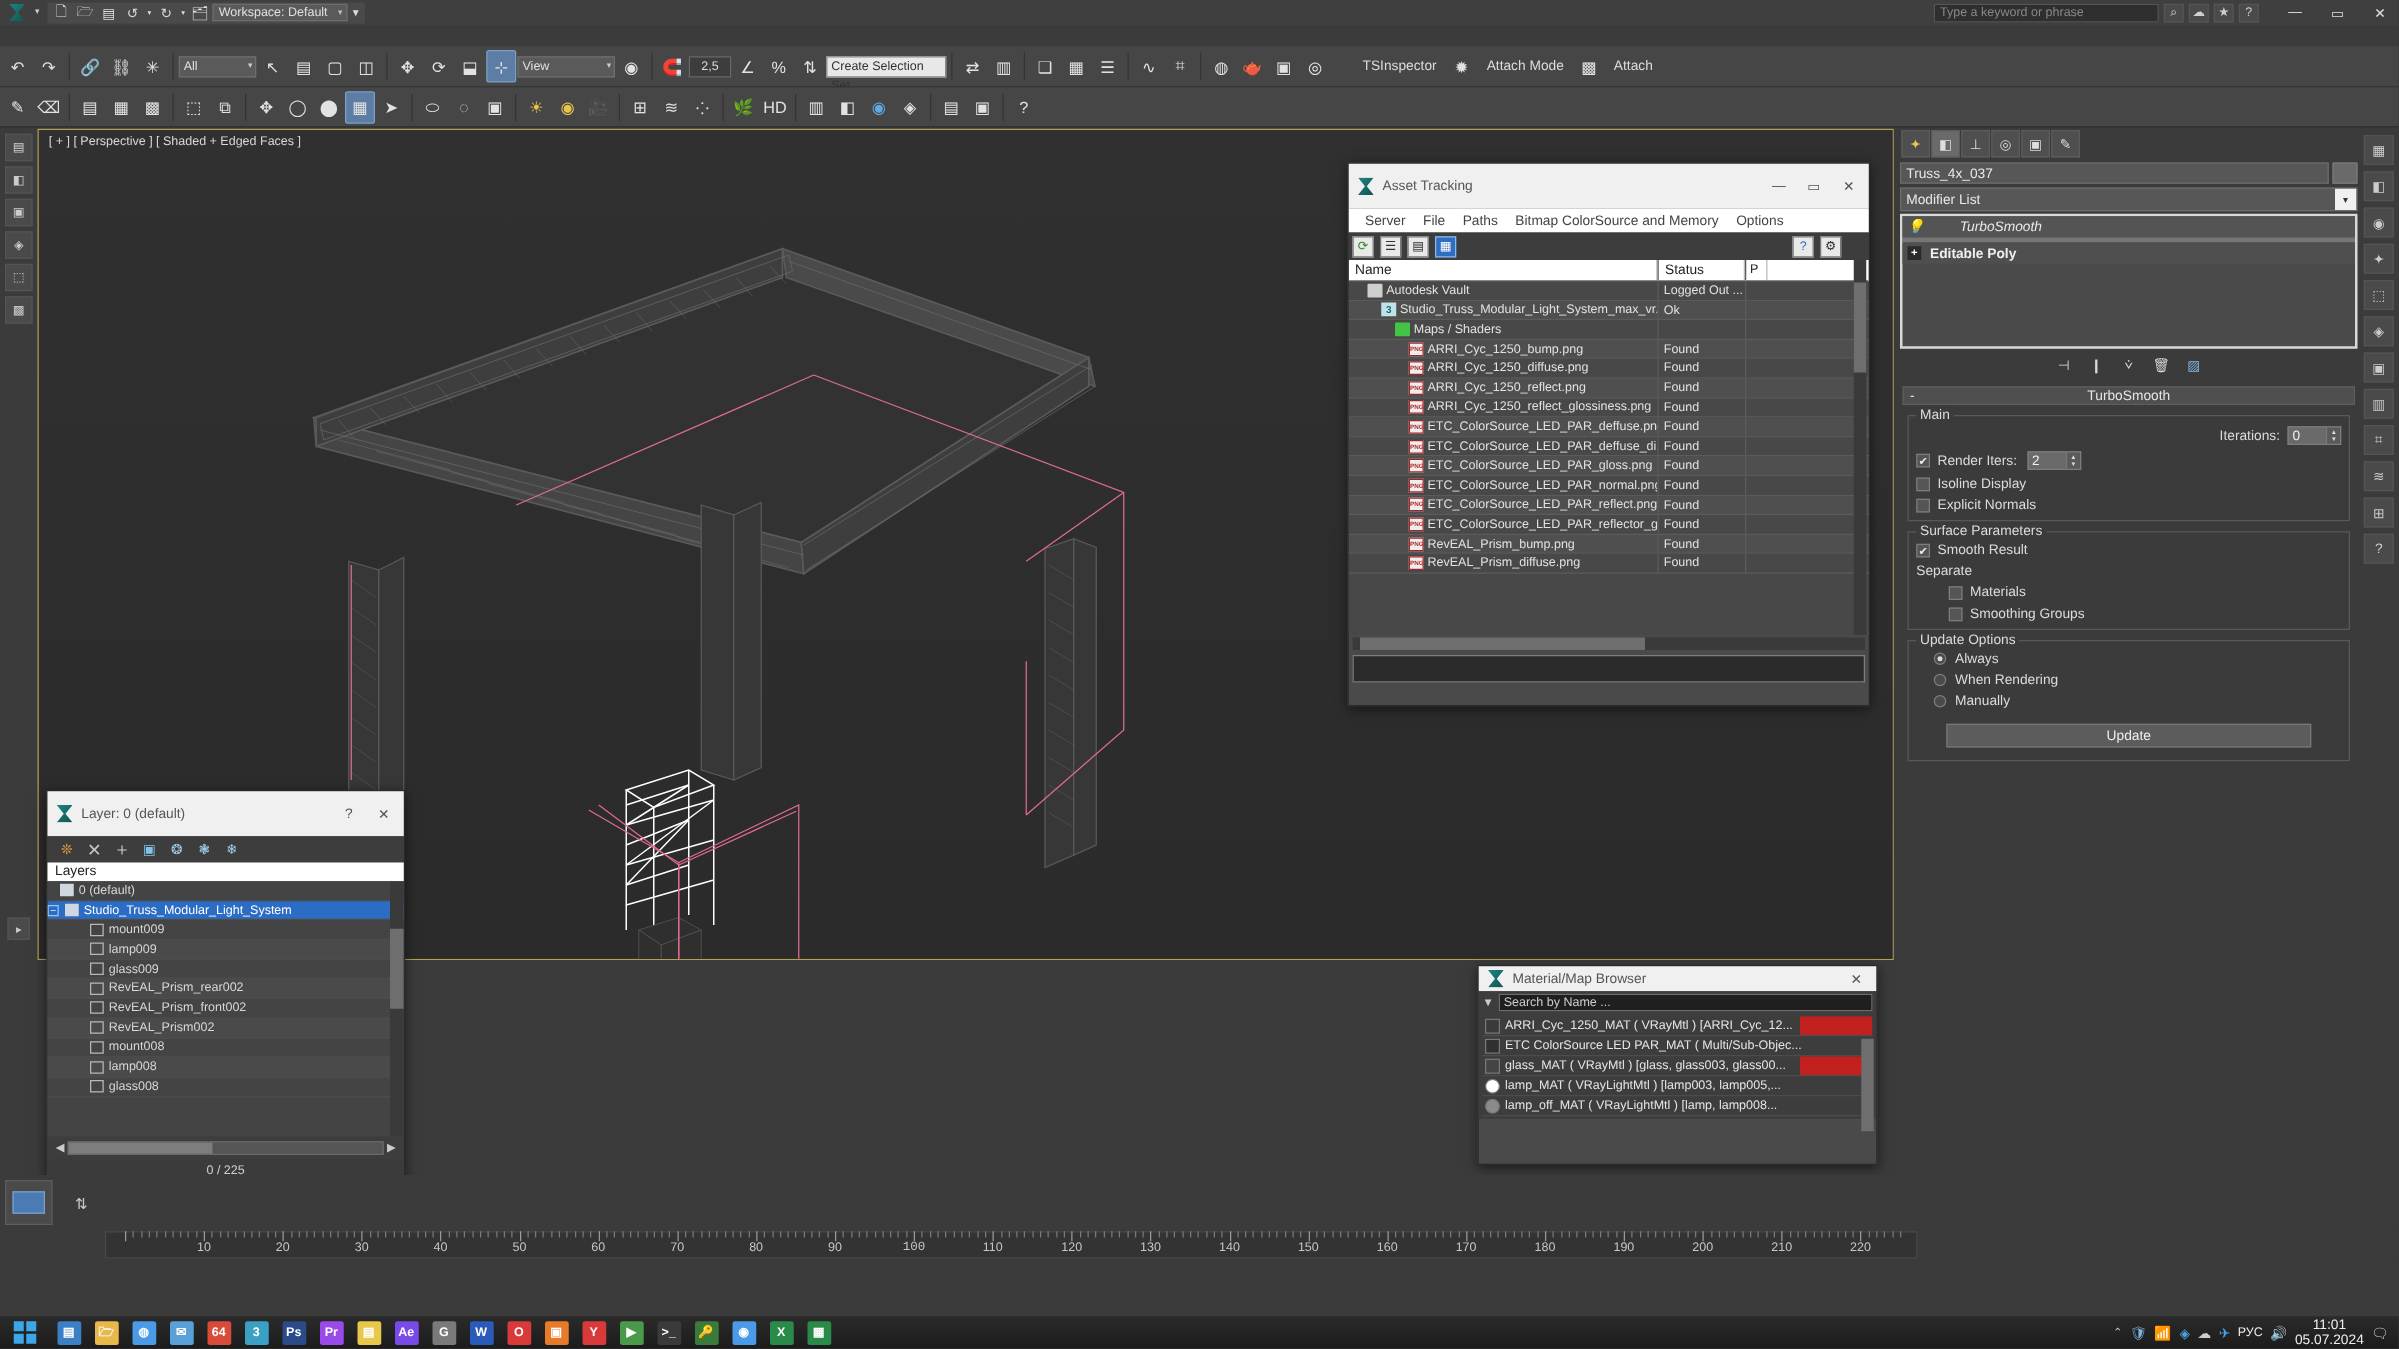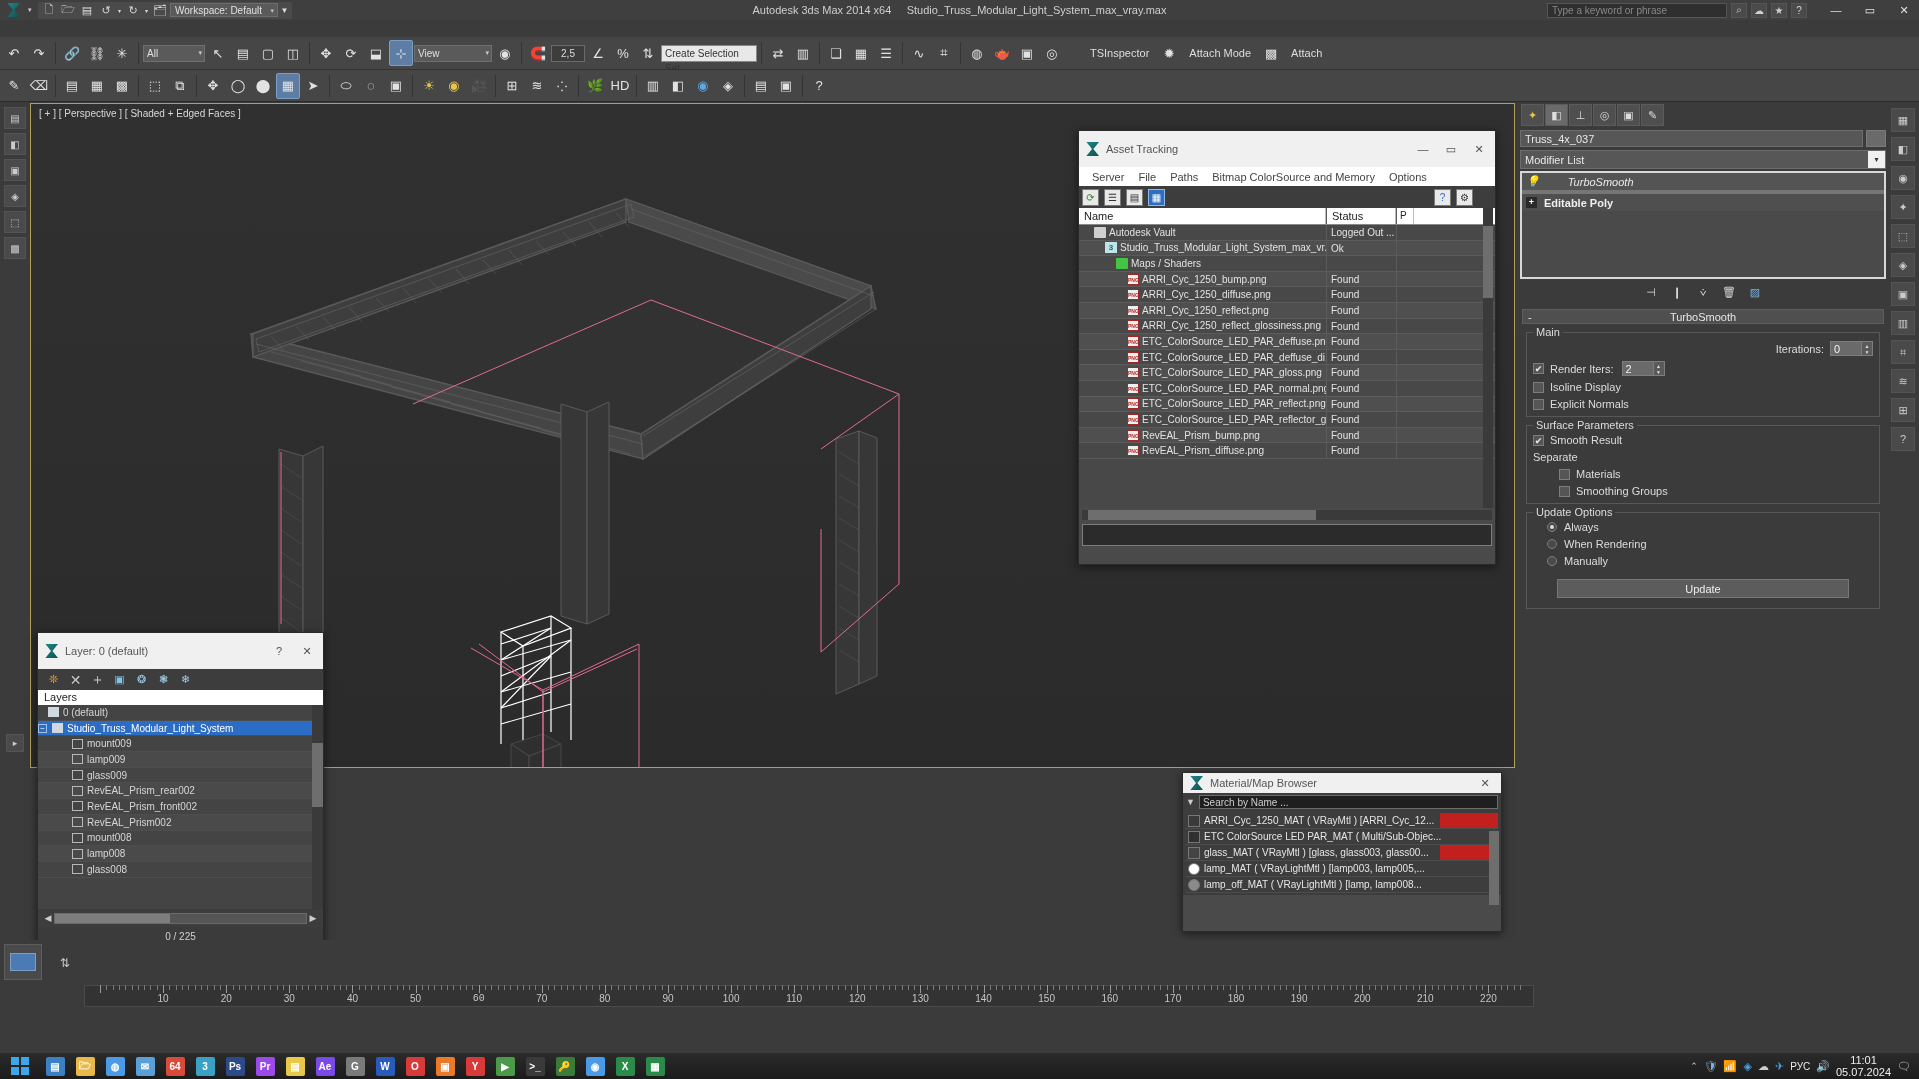--- a/index.html
+++ b/index.html
@@ -201,25 +201,20 @@
       <div class="qicon">🗋</div>
       <div class="qicon">🗁</div>
       <div class="qicon">▤</div>
       <div class="qicon">↺</div>
       <div class="qicon" style="width:7px;font-size:6px">▾</div>
       <div class="qicon">↻</div>
       <div class="qicon" style="width:7px;font-size:6px">▾</div>
       <div class="qicon">🗂</div>
       <div class="ws-box">Workspace: Default</div>
       <div class="qicon" style="width:11px;font-size:8px">▼</div>
-    </div>
-    <div class="tb-title">
-      <span>Autodesk 3ds Max  2014 x64</span>
-      &nbsp;&nbsp;&nbsp;
-      <span>Studio_Truss_Modular_Light_System_max_vray.max</span>
     </div>
     <div class="tb-right">
       <div class="searchbox" title="Type a keyword or phrase">Type a keyword or phrase</div>
       <div class="tbicon">⌕</div>
       <div class="tbicon">☁</div>
       <div class="tbicon">★</div>
       <div class="tbicon">?</div>
       <div style="width:6px"></div>
       <div class="wbtn">—</div>
       <div class="wbtn">▭</div>
@@ -1060,25 +1055,25 @@
         <div class="tl-tick" style="left: 1494.76px;"></div>
         <div class="tl-tick" style="left: 1501.07px;"></div>
         <div class="tl-tick" style="left: 1507.38px;"></div>
         <div class="tl-tick" style="left: 1513.69px;"></div>
         <div class="tl-tick" style="left: 1520px;"></div>
         <div class="tl-num" style="left: 163.111px;">10</div>
         <div class="tl-num" style="left: 226.222px;">20</div>
         <div class="tl-num" style="left: 289.333px;">30</div>
         <div class="tl-num" style="left: 352.444px;">40</div>
         <div class="tl-num" style="left: 415.556px;">50</div>
-        <div class="tl-num" style="left: 478.667px; font-family: Liberation Mono, monospace;">60</div>
+        <div class="tl-num" style="left: 478.667px;">60</div>
         <div class="tl-num" style="left: 541.778px;">70</div>
         <div class="tl-num" style="left: 604.889px;">80</div>
         <div class="tl-num" style="left: 668px;">90</div>
-        <div class="tl-num" style="left: 731.111px;">100</div>
+        <div class="tl-num" style="left: 731.111px; font-family: Liberation Mono, monospace;">100</div>
         <div class="tl-num" style="left: 794.222px;">110</div>
         <div class="tl-num" style="left: 857.333px;">120</div>
         <div class="tl-num" style="left: 920.444px;">130</div>
         <div class="tl-num" style="left: 983.556px;">140</div>
         <div class="tl-num" style="left: 1046.67px;">150</div>
         <div class="tl-num" style="left: 1109.78px;">160</div>
         <div class="tl-num" style="left: 1172.89px;">170</div>
         <div class="tl-num" style="left: 1236px;">180</div>
         <div class="tl-num" style="left: 1299.11px;">190</div>
         <div class="tl-num" style="left: 1362.22px;">200</div>

